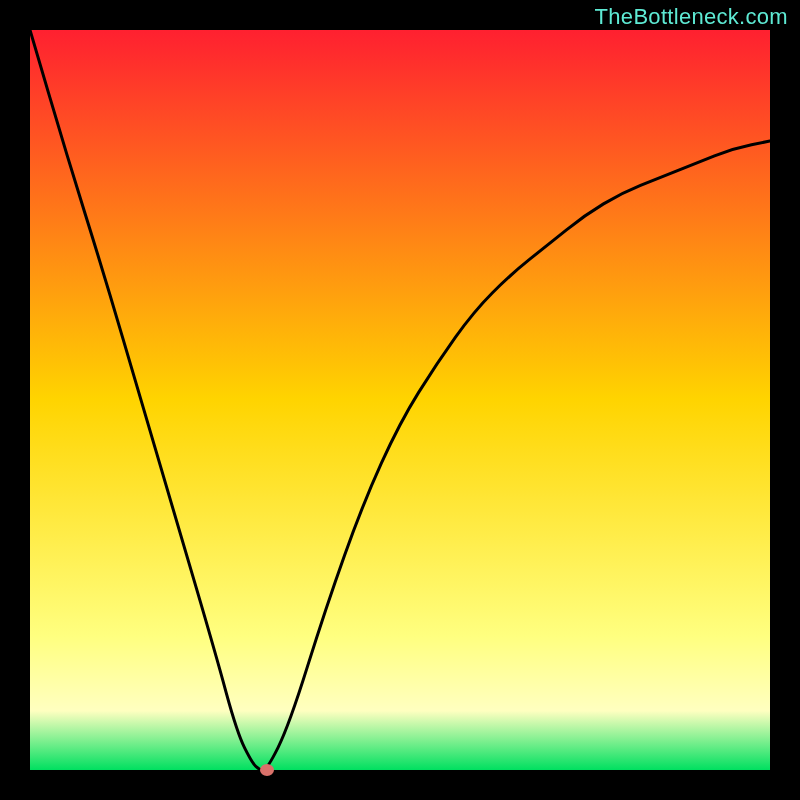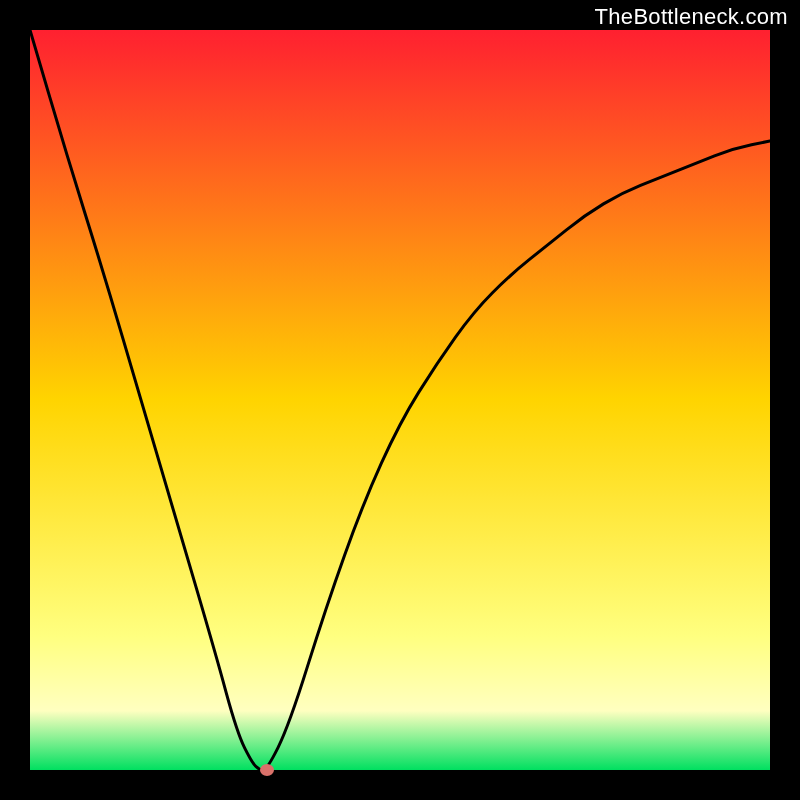--- a/index.html
+++ b/index.html
@@ -8,21 +8,21 @@
     height: 800px;
     background: #000;
     position: relative;
     font-family: Arial, sans-serif;
     overflow: hidden;
   }
   .watermark {
     position: absolute;
     top: 4px;
     right: 12px;
-    color: #ffffff;
+    color: #5eead4;
     font-size: 22px;
     font-weight: 500;
     z-index: 10;
     letter-spacing: 0.3px;
     margin-left: 28px;
   }
   .plot-frame {
     position: absolute;
     left: 30px;
     top: 30px;

